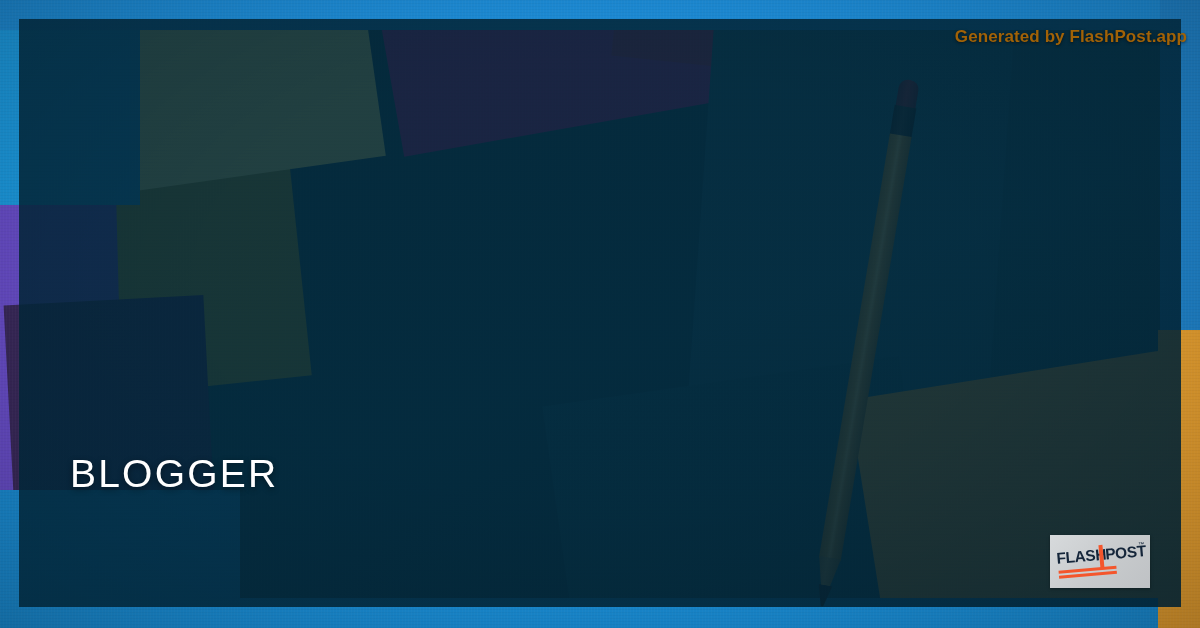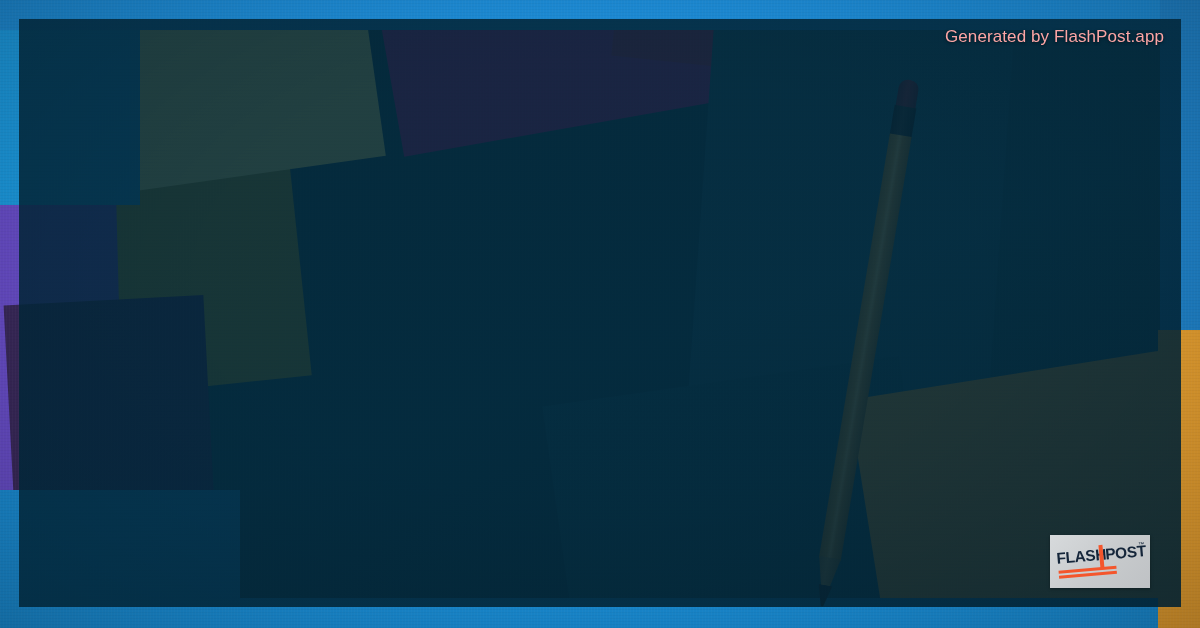--- a/index.html
+++ b/index.html
@@ -122,24 +122,24 @@
     overflow:hidden;
   }
   .overlay-tint {
     position:absolute; inset:0;
     background:linear-gradient(160deg, rgba(3,33,48,.22) 0%, rgba(2,40,60,.30) 55%, rgba(1,28,42,.40) 100%);
   }
 
   
   .attribution {
     position:absolute;
-    right:36px; top:27px;
+    right:13px; top:27px;
     font-size:17px;
-    font-weight:normal;
-    color:#fca5a5;
+    font-weight:bold;
+    color:#a16207;
     letter-spacing:.1px;
     text-shadow:0 1px 3px rgba(0,0,0,.55);
     white-space:nowrap;
   }
 
   .headline {
     position:absolute;
     left:62px; top:82px;
     width:960px;
     font-size:71px;
@@ -245,20 +245,21 @@
     <div class="vignette"></div>
   </div>
 
   <div class="overlay">
     <div class="overlay-tint"></div>
   </div>
 
   <div class="attribution">Generated by FlashPost.app</div>
 
 
+  <div class="category">BLOGGER</div>
 
   <div class="logo-badge">
     <div class="logo-inner">
       <span class="logo-word">FLASH</span>
       <span class="logo-bar"></span>
       <span class="logo-word logo-word-2">POST</span>
       <span class="logo-tm">™</span>
       <span class="logo-rule logo-rule-1"></span>
       <span class="logo-rule logo-rule-2"></span>
     </div>

